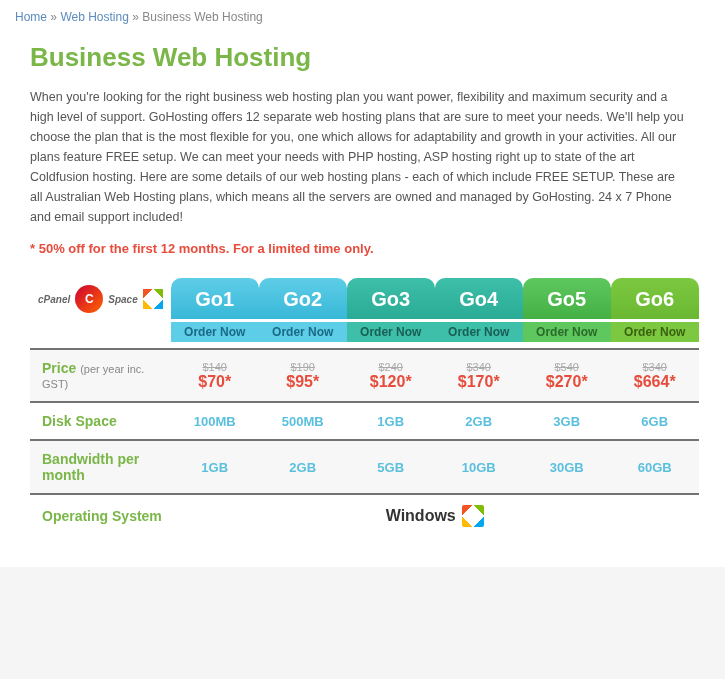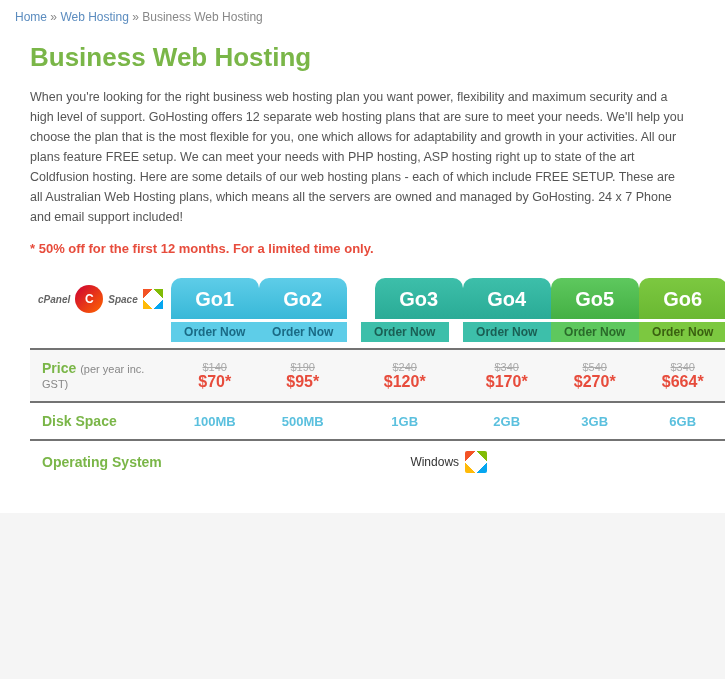--- a/index.html
+++ b/index.html
@@ -74,21 +74,21 @@
       padding: 10px 0 8px 0;
       border-radius: 10px 10px 0 0;
       text-align: center;
       font-size: 20px;
       font-weight: bold;
       color: #fff;
       cursor: pointer;
     }
     .plan-btn.go1 { background: linear-gradient(to bottom, #5ecde8, #38b8d8); }
     .plan-btn.go2 { background: linear-gradient(to bottom, #5ecde8, #38b8d8); }
-    .plan-btn.go3 { background: linear-gradient(to bottom, #3dbfaa, #2aab96); margin-left: 28px; }
+    .plan-btn.go3 { background: linear-gradient(to bottom, #3dbfaa, #2aab96); }
     .plan-btn.go4 { background: linear-gradient(to bottom, #3dbfaa, #2aab96); }
     .plan-btn.go5 { background: linear-gradient(to bottom, #5ec85e, #44b044); }
     .plan-btn.go6 { background: linear-gradient(to bottom, #7cc840, #6ab832); }
 
     .order-now-row th {
       text-align: center;
       padding: 3px 0 6px 0;
     }
     .order-now-link {
       color: #fff;
@@ -154,22 +154,22 @@
       color: #5bc0de;
       font-weight: bold;
     }
 
     .windows-cell {
       display: flex;
       align-items: center;
       justify-content: center;
     }
     .windows-label {
-      font-weight: normal;
-      font-size: 12px;
+      font-weight: bold;
+      font-size: 16px;
       color: #333;
     }
 
     .logos-wrapper {
       display: flex;
       align-items: center;
       gap: 5px;
       padding: 6px 8px;
     }
 
@@ -309,20 +309,43 @@
             <span class="feature-value">2GB</span>
           </td>
           <td>
             <span class="feature-value">3GB</span>
           </td>
           <td>
             <span class="feature-value">6GB</span>
           </td>
         </tr>
 
+        <tr class="feature-row alt-bg">
+          <td>
+            <span class="row-label">Bandwidth per<br>month</span>
+          </td>
+          <td>
+            <span class="feature-value">1GB</span>
+          </td>
+          <td>
+            <span class="feature-value">2GB</span>
+          </td>
+          <td>
+            <span class="feature-value">5GB</span>
+          </td>
+          <td>
+            <span class="feature-value">10GB</span>
+          </td>
+          <td>
+            <span class="feature-value">30GB</span>
+          </td>
+          <td>
+            <span class="feature-value">60GB</span>
+          </td>
+        </tr>
 
         <tr class="feature-row white-bg">
           <td>
             <span class="row-label">Operating System</span>
           </td>
           <td colspan="2"></td>
           <td colspan="2">
             <div class="windows-cell">
               <span class="windows-label">Windows</span>
               <span style="display:inline-block;width:22px;height:22px;margin-left:6px;vertical-align:middle;background:linear-gradient(to bottom right,#f35325 49%,transparent 49%) top left / 50% 50% no-repeat, linear-gradient(to bottom left,#81bc06 49%,transparent 49%) top right / 50% 50% no-repeat, linear-gradient(to top right,#ffba08 49%,transparent 49%) bottom left / 50% 50% no-repeat, linear-gradient(to top left,#05a6f0 49%,transparent 49%) bottom right / 50% 50% no-repeat;border-radius:2px;"></span>

